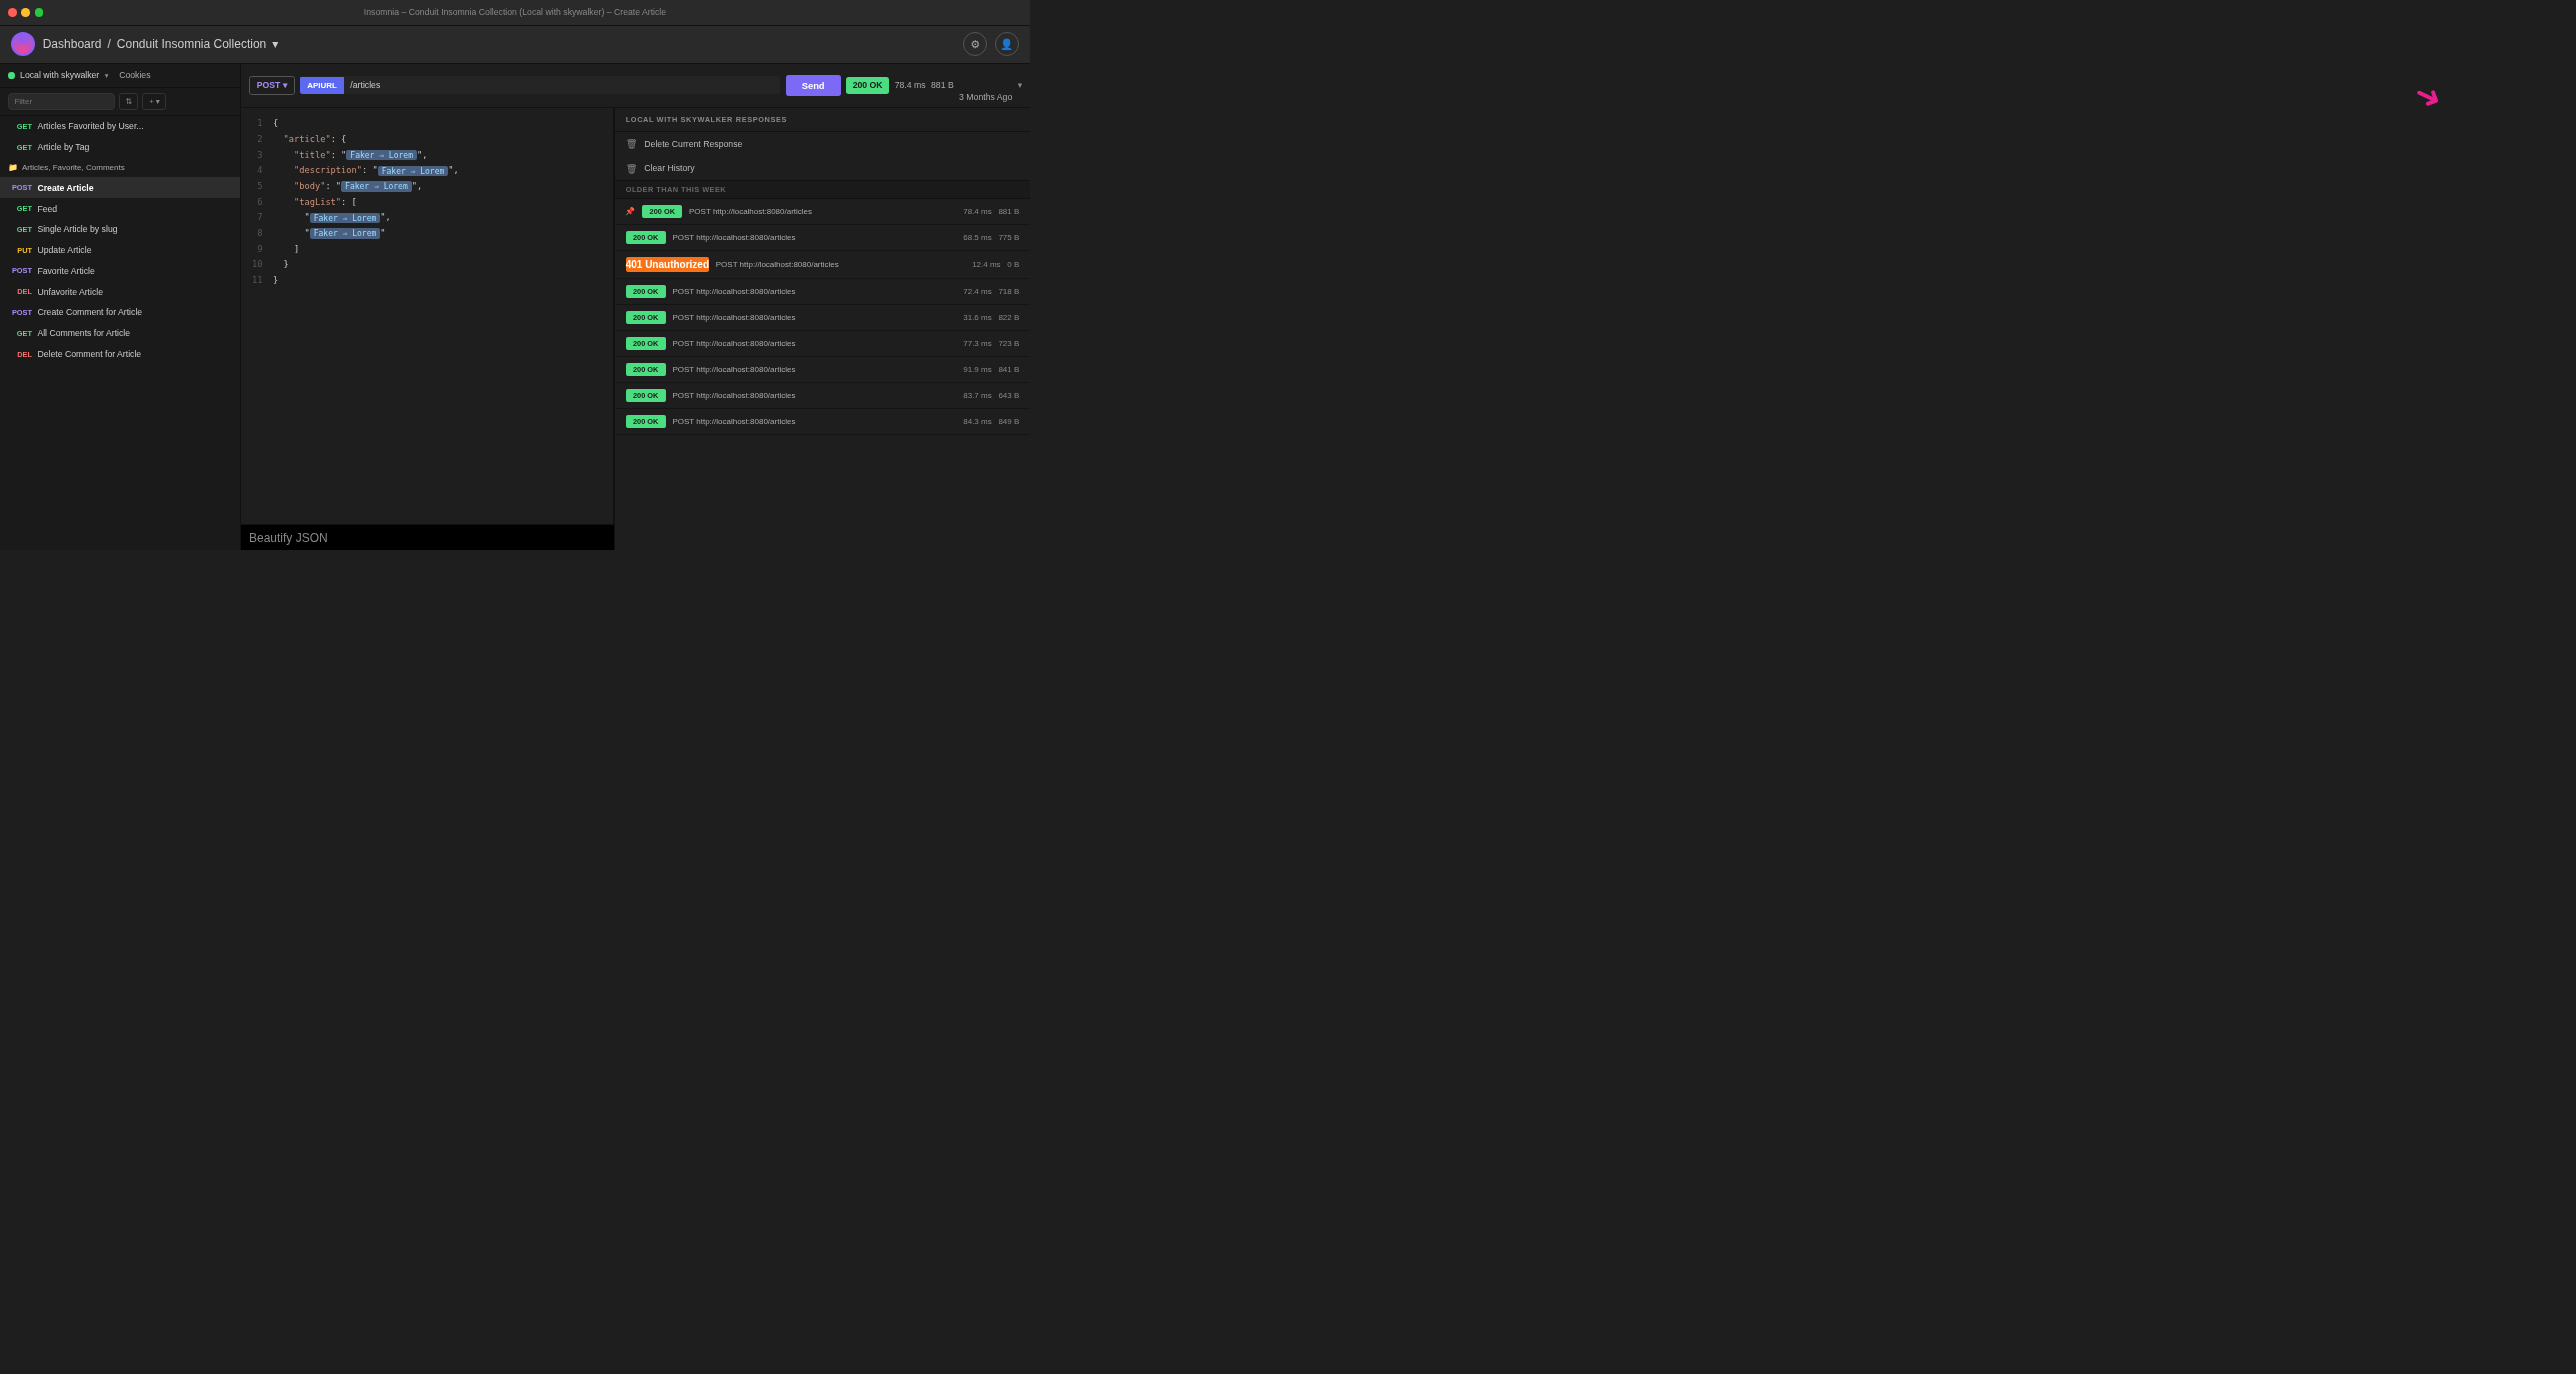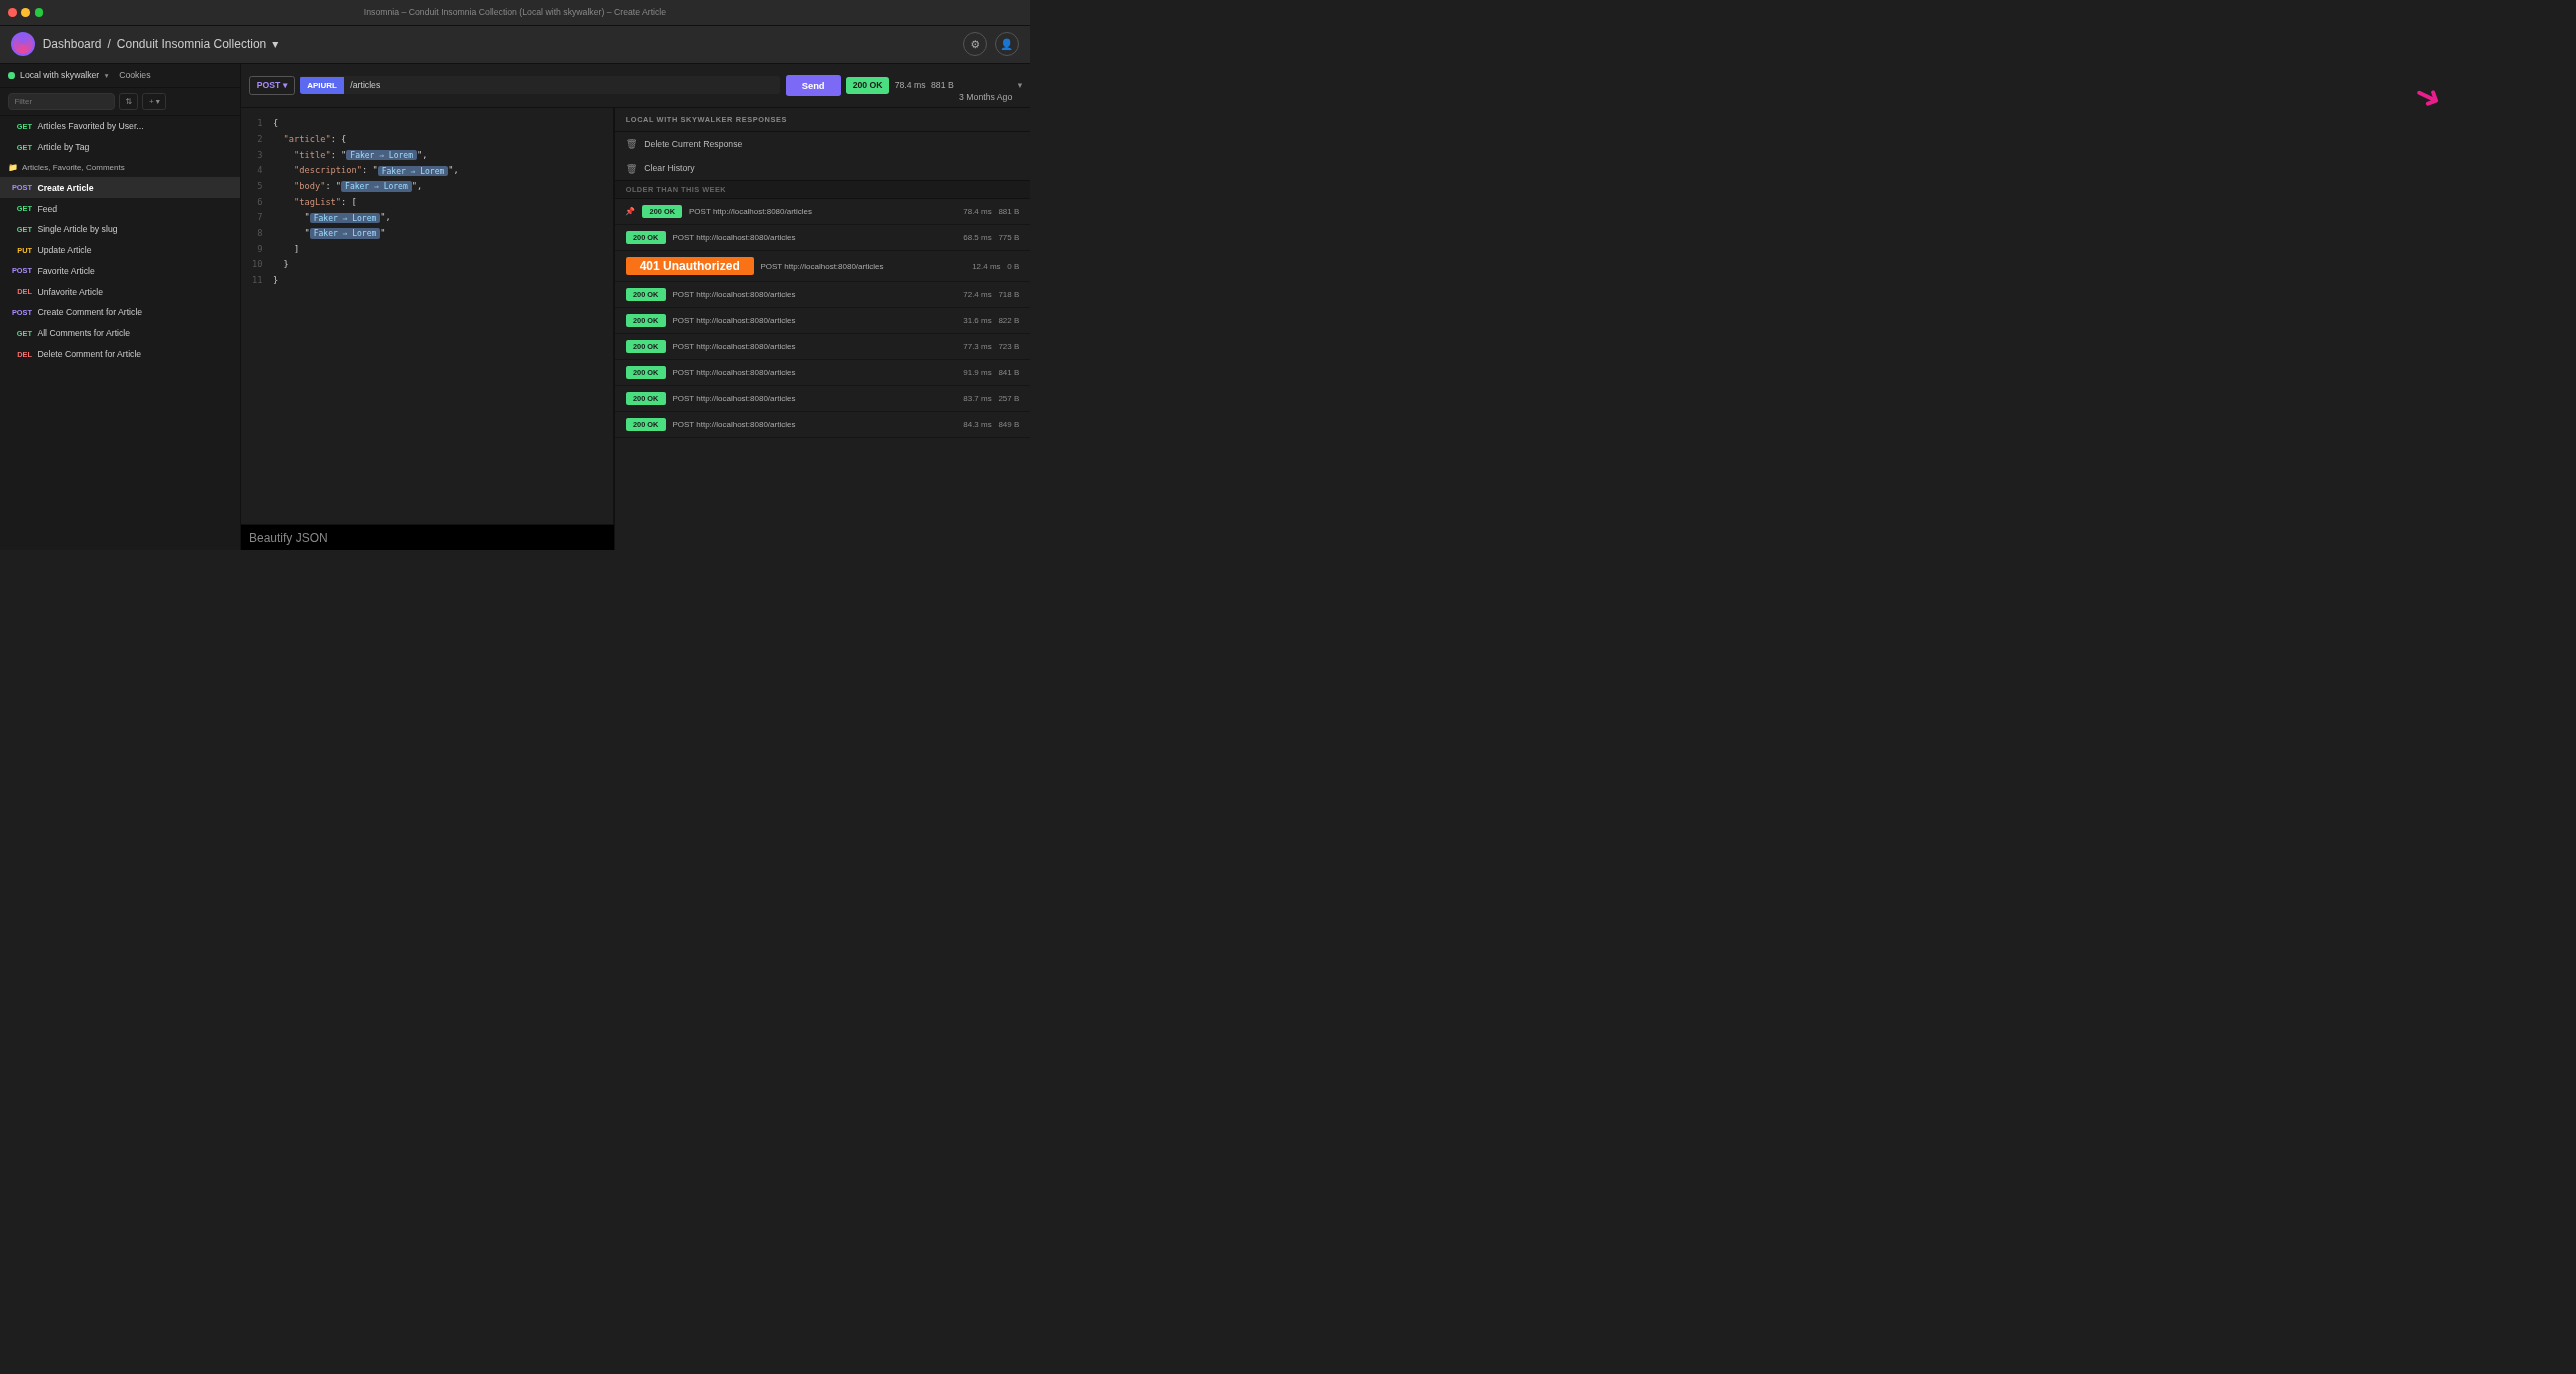--- a/index.html
+++ b/index.html
@@ -432,23 +432,23 @@
       padding: 2px 5.4px;
       border-radius: 2px;
       font-size: 7.4px;
       font-weight: 700;
       min-width: 40px;
       text-align: center;
     }
     .status-401 {
       background: #f97316;
       color: #fff;
-      padding: 2px 14px;
+      padding: 2px 0;
       border-radius: 2px;
-      font-size: 12px;
+      font-size: 10px;
       font-weight: 700;
       min-width: 74px;
       text-align: center;
     }
     .history-url {
       color: #aaa;
       font-size: 8px;
       flex: 1;
     }
     .history-time {
@@ -704,21 +704,21 @@
             <span class="status-ok">200 OK</span>
             <span class="history-url">POST http://localhost:8080/articles</span>
             <span class="history-time">91.9 ms</span>
             <span class="history-size">841 B</span>
           </div>
 
           <div class="history-item">
             <span class="status-ok">200 OK</span>
             <span class="history-url">POST http://localhost:8080/articles</span>
             <span class="history-time">83.7 ms</span>
-            <span class="history-size">257 B</span>
+            <span class="history-size">643 B</span>
           </div>
 
           <div class="history-item">
             <span class="status-ok">200 OK</span>
             <span class="history-url">POST http://localhost:8080/articles</span>
             <span class="history-time">84.3 ms</span>
             <span class="history-size">849 B</span>
           </div>
 
         </div>

